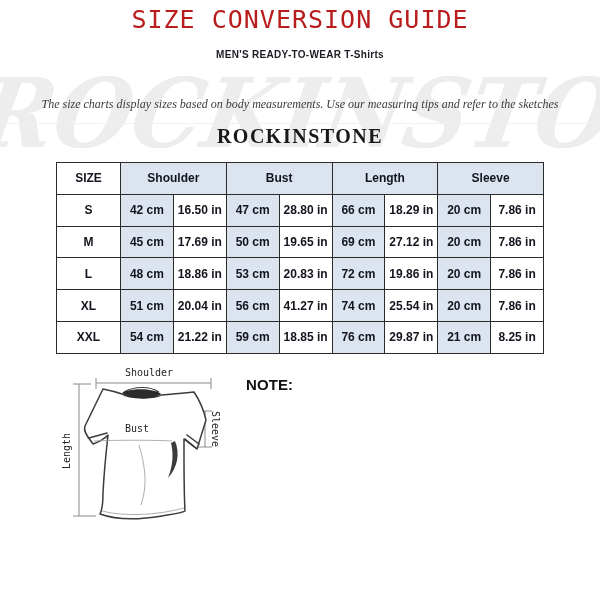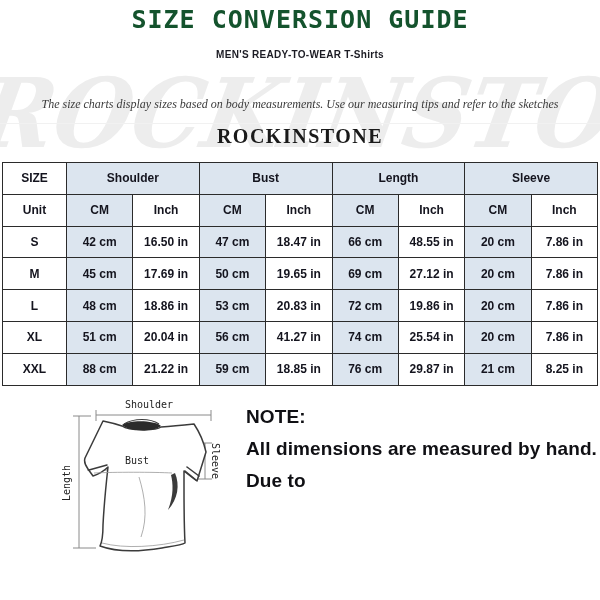--- a/index.html
+++ b/index.html
@@ -32,24 +32,24 @@
   }
   .hairline{
     position:absolute;left:0;right:0;top:123px;
     border-top:1px solid #f1f1f1;z-index:0;
   }
   .fg{position:relative;z-index:1;}
   .title{
     margin-top:6px;
     text-align:center;
     font-family:"DejaVu Sans Mono",monospace;
-    font-weight:bold;
+    font-weight:normal;
     font-size:25px;line-height:27px;
     letter-spacing:1px;
-    color:#14532d;
+    color:#b91c1c;
   }
   .subtitle{
     margin-top:15px;
     text-align:center;
     font-size:10px;line-height:13px;
     font-weight:bold;
     letter-spacing:0.3px;
     color:#1c1c24;
   }
   .desc{
@@ -65,21 +65,21 @@
     text-align:center;
     font-family:"Liberation Serif",serif;
     font-weight:bold;
     font-size:20px;line-height:23px;
     letter-spacing:1.5px;
     color:#191919;
   }
   table.size-table{
     border-collapse:collapse;
     table-layout:fixed;
-    width:596px;
+    width:488px;
     margin:14px auto 0;
     position:relative;z-index:1;
   }
   .size-table th,.size-table td{
     border:1.5px solid var(--border-dark);
     background:#fff;
     text-align:center;vertical-align:middle;
     font-weight:bold;
     font-size:12px;
     color:var(--text-main);
@@ -91,21 +91,21 @@
   .bottom{
     display:flex;
     margin-top:9px;
     padding-left:44px;
     align-items:flex-start;
   }
   .shirt-figure{flex:0 0 auto;}
   .note{
     padding:6px 0 0 4px;
     width:356px;
-    font-size:19px;
+    font-size:15px;
     line-height:32px;
     font-weight:bold;
     color:#101014;
     letter-spacing:0.1px;
   }
   .shirt-svg text{
     font-family:"DejaVu Sans Mono",monospace;
     font-size:10px;
     fill:#232323;
   }
@@ -133,41 +133,30 @@
       <col span="8">
     </colgroup>
     <thead>
       <tr>
         <th>SIZE</th>
         <th colspan="2" class="blue">Shoulder</th>
         <th colspan="2" class="blue">Bust</th>
         <th colspan="2" class="blue">Length</th>
         <th colspan="2" class="blue">Sleeve</th>
       </tr>
-      <tr>
-        <td>Unit</td>
-        <td class="blue">CM</td>
-        <td>Inch</td>
-        <td class="blue">CM</td>
-        <td>Inch</td>
-        <td class="blue">CM</td>
-        <td>Inch</td>
-        <td class="blue">CM</td>
-        <td>Inch</td>
-      </tr>
     </thead>
     <tbody>
       <tr>
         <td>S</td>
         <td class="blue">42 cm</td>
         <td>16.50 in</td>
         <td class="blue">47 cm</td>
-        <td>18.47 in</td>
+        <td>28.80 in</td>
         <td class="blue">66 cm</td>
-        <td>48.55 in</td>
+        <td>18.29 in</td>
         <td class="blue">20 cm</td>
         <td>7.86 in</td>
       </tr>
       <tr>
         <td>M</td>
         <td class="blue">45 cm</td>
         <td>17.69 in</td>
         <td class="blue">50 cm</td>
         <td>19.65 in</td>
         <td class="blue">69 cm</td>
@@ -192,21 +181,21 @@
         <td>20.04 in</td>
         <td class="blue">56 cm</td>
         <td>41.27 in</td>
         <td class="blue">74 cm</td>
         <td>25.54 in</td>
         <td class="blue">20 cm</td>
         <td>7.86 in</td>
       </tr>
       <tr>
         <td>XXL</td>
-        <td class="blue">88 cm</td>
+        <td class="blue">54 cm</td>
         <td>21.22 in</td>
         <td class="blue">59 cm</td>
         <td>18.85 in</td>
         <td class="blue">76 cm</td>
         <td>29.87 in</td>
         <td class="blue">21 cm</td>
         <td>8.25 in</td>
       </tr>
     </tbody>
   </table>
@@ -246,17 +235,16 @@
         <path d="M131 78 C136 90 134 104 124 115 C130 100 129 88 127 80 Z" fill="#3b3b3b" stroke="none"></path>
 
         <text x="105" y="13" text-anchor="middle">Shoulder</text>
         <text x="93" y="69" text-anchor="middle">Bust</text>
         <text x="26" y="88" text-anchor="middle" transform="rotate(-90 26 88)">Length</text>
         <text x="168" y="66" text-anchor="middle" transform="rotate(90 168 66)">Sleeve</text>
       </svg>
     </div>
     <div class="note">
       <div>NOTE:</div>
-      <div>All dimensions are measured by hand. Due to</div>
     </div>
   </div>
 
 </div>
 
 </body></html>

